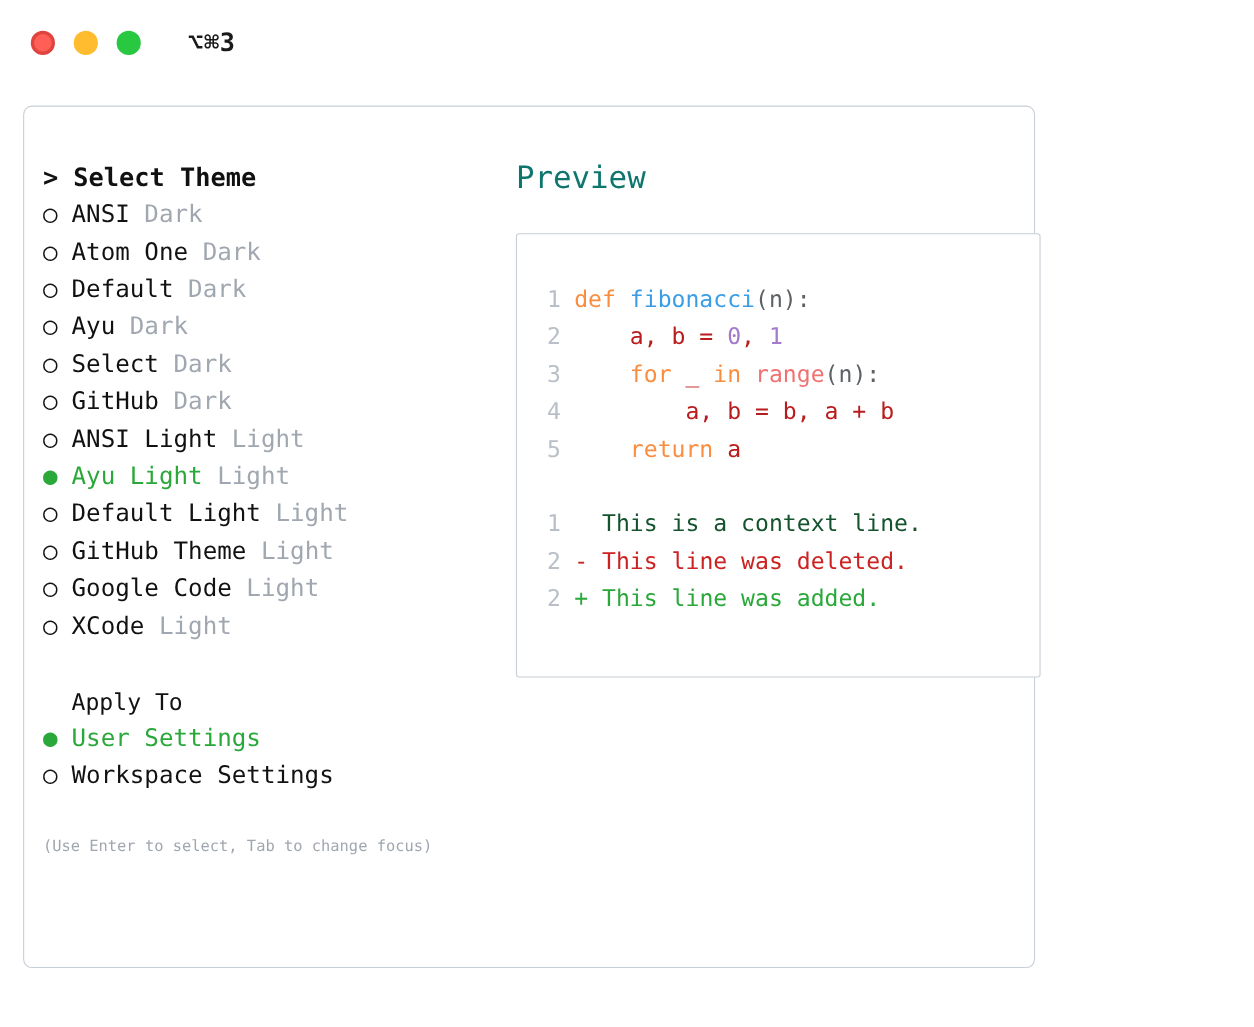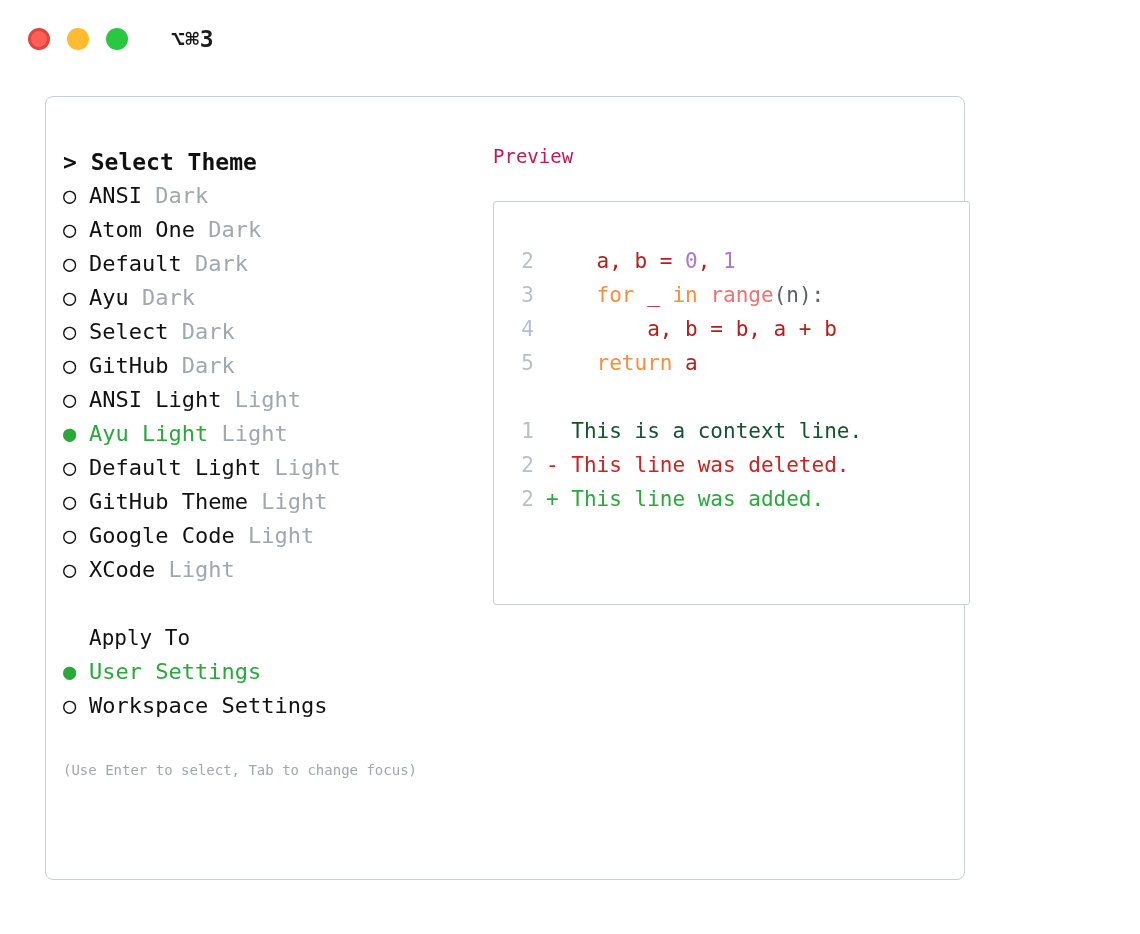--- a/index.html
+++ b/index.html
@@ -47,21 +47,20 @@
   }
   .panel {
     position: absolute;
     left: 21px;
     top: 96px;
     width: 920px;
     height: 784px;
     border: 1px solid #c9cfd6;
     border-radius: 8px;
     box-sizing: border-box;
-    margin-left: 24px;
   }
   .cols {
     display: flex;
     padding: 48px 0 0 0;
   }
   .col-left {
     width: 460px;
     padding-left: 17px;
     box-sizing: border-box;
   }
@@ -106,22 +105,22 @@
     white-space: pre;
   }
   .hint {
     margin-top: 30px;
     font-size: 14px;
     line-height: 34px;
     color: #a0a7b0;
     width: 410px;
   }
   .preview-label {
-    font-size: 19px;
-    color: #be185d;
+    font-size: 28px;
+    color: #0f766e;
     margin-bottom: 0;
     white-space: pre;
   }
   .preview-box {
     margin-top: 34px;
     width: 477px;
     height: 404px;
     border: 1px solid #c9cfd6;
     border-radius: 3px;
     box-sizing: border-box;
@@ -190,20 +189,21 @@
             <div class="row"><span class="marker">○</span><span class="label">Workspace Settings</span></div>
           </div>
 
         <div class="hint">(Use Enter to select, Tab to change focus)</div>
       </div>
 
       <div class="col-right">
         <div class="preview-label">Preview</div>
         <div class="preview-box">
           <div id="code-block">
+              <div class="code-line"><span class="ln">1</span><span class="kw">def </span><span class="fn">fibonacci</span><span class="punct">(n):</span></div>
               <div class="code-line"><span class="ln">2</span><span class="plain">    a, b = </span><span class="num">0</span><span class="plain">, </span><span class="num">1</span></div>
               <div class="code-line"><span class="ln">3</span><span class="plain">    </span><span class="kw">for</span><span class="plain"> _ </span><span class="kw">in</span><span class="plain"> </span><span class="builtin">range</span><span class="punct">(n):</span></div>
               <div class="code-line"><span class="ln">4</span><span class="plain">        a, b = b, a + b</span></div>
               <div class="code-line"><span class="ln">5</span><span class="plain">    </span><span class="kw">return</span><span class="plain"> a</span></div>
             </div>
           <div class="gap"></div>
           <div id="diff-block">
               <div class="code-line"><span class="ln">1</span><span class="diff-ctx">  </span><span class="diff-ctx">This is a context line.</span></div>
               <div class="code-line"><span class="ln">2</span><span class="diff-del">- </span><span class="diff-del">This line was deleted.</span></div>
               <div class="code-line"><span class="ln">2</span><span class="diff-add">+ </span><span class="diff-add">This line was added.</span></div>

